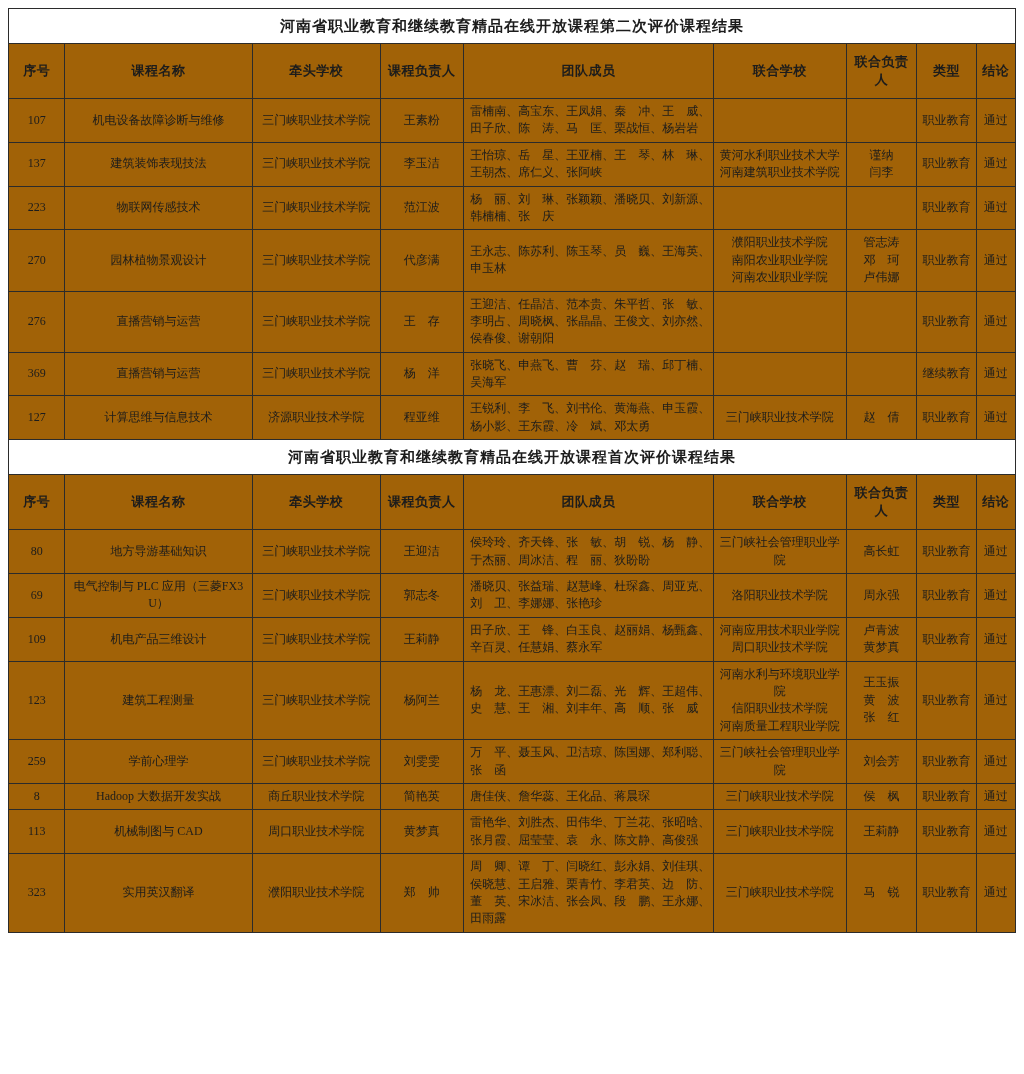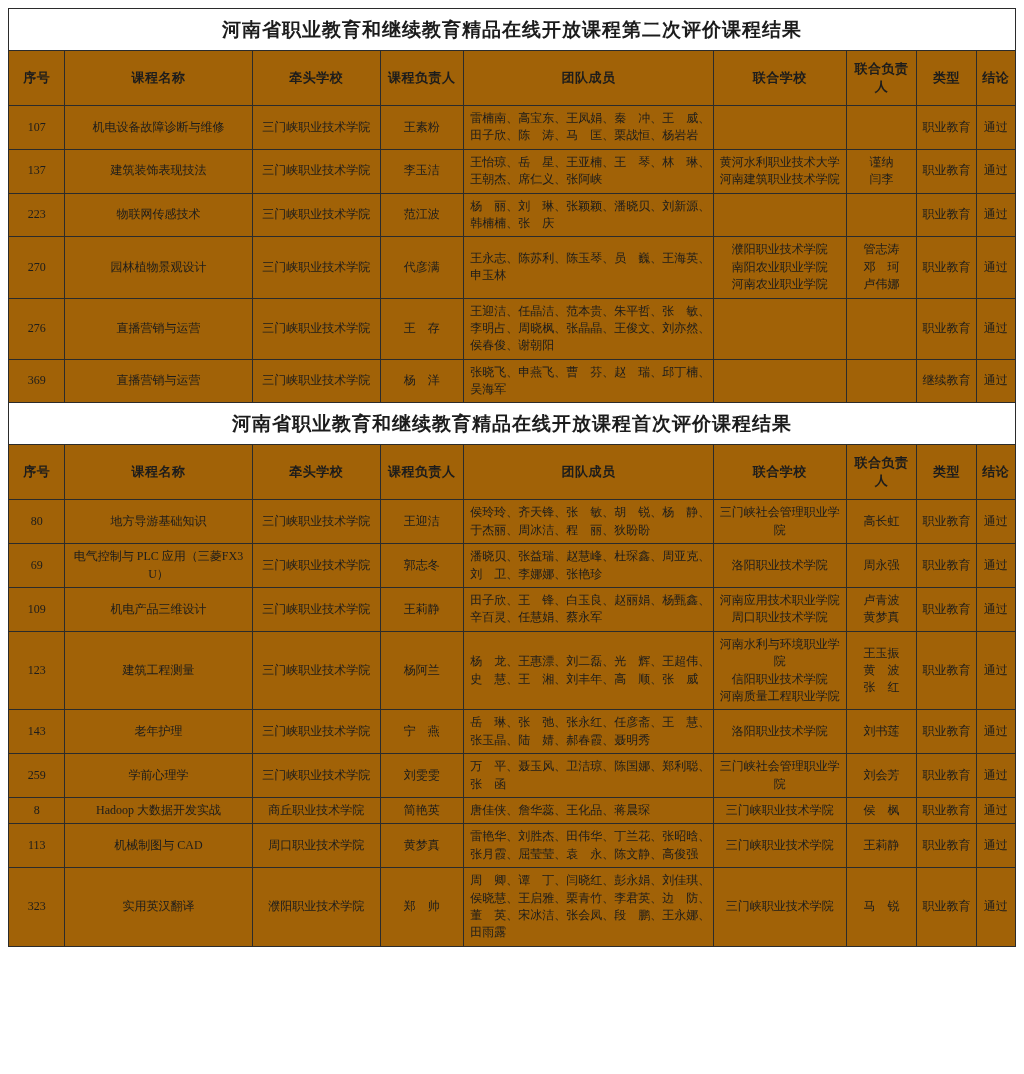--- a/index.html
+++ b/index.html
@@ -7,21 +7,21 @@
     width:1024px;
     font-family:"Liberation Serif","DejaVu Serif",serif;
     color:#1c1c1c;
     -webkit-font-smoothing:antialiased;
   }
   .wrap { margin:8px; }
   .section + .section { margin-top:-1px; }
   .title {
     border:1px solid #2b2b2b;
     font-weight:bold;
-    font-size:19px;
+    font-size:15px;
     letter-spacing:1px;
     text-align:center;
     padding:8px 0 7px 0;
     background:#fff;
   }
   table {
     width:100%;
     border-collapse:collapse;
     table-layout:fixed;
     margin-top:-1px;
@@ -144,20 +144,31 @@
             <td>369</td>
             <td>直播营销与运营</td>
             <td>三门峡职业技术学院</td>
             <td>杨　洋</td>
             <td class="left">张晓飞、申燕飞、曹　芬、赵　瑞、邱丁楠、吴海军</td>
             <td></td>
             <td></td>
             <td>继续教育</td>
             <td>通过</td>
           </tr>
+          <tr>
+            <td>127</td>
+            <td>计算思维与信息技术</td>
+            <td>济源职业技术学院</td>
+            <td>程亚维</td>
+            <td class="left">王锐利、李　飞、刘书伦、黄海燕、申玉霞、杨小影、王东霞、冷　斌、邓太勇</td>
+            <td>三门峡职业技术学院</td>
+            <td>赵　倩</td>
+            <td>职业教育</td>
+            <td>通过</td>
+          </tr>
         </tbody>
       </table>
   </div>
 
   <div class="section">
     <div class="title">河南省职业教育和继续教育精品在线开放课程首次评价课程结果</div>
     <table>
         <colgroup>
           <col style="width: 5.6%;">
           <col style="width: 18.6%;">
@@ -227,31 +238,20 @@
             <td>河南水利与环境职业学院
 信阳职业技术学院
 河南质量工程职业学院</td>
             <td>王玉振
 黄　波
 张　红</td>
             <td>职业教育</td>
             <td>通过</td>
           </tr>
           <tr>
-            <td>143</td>
-            <td>老年护理</td>
-            <td>三门峡职业技术学院</td>
-            <td>宁　燕</td>
-            <td class="left">岳　琳、张　弛、张永红、任彦斋、王　慧、张玉晶、陆　婧、郝春霞、聂明秀</td>
-            <td>洛阳职业技术学院</td>
-            <td>刘书莲</td>
-            <td>职业教育</td>
-            <td>通过</td>
-          </tr>
-          <tr>
             <td>259</td>
             <td>学前心理学</td>
             <td>三门峡职业技术学院</td>
             <td>刘雯雯</td>
             <td class="left">万　平、聂玉风、卫洁琼、陈国娜、郑利聪、张　函</td>
             <td>三门峡社会管理职业学院</td>
             <td>刘会芳</td>
             <td>职业教育</td>
             <td>通过</td>
           </tr>

